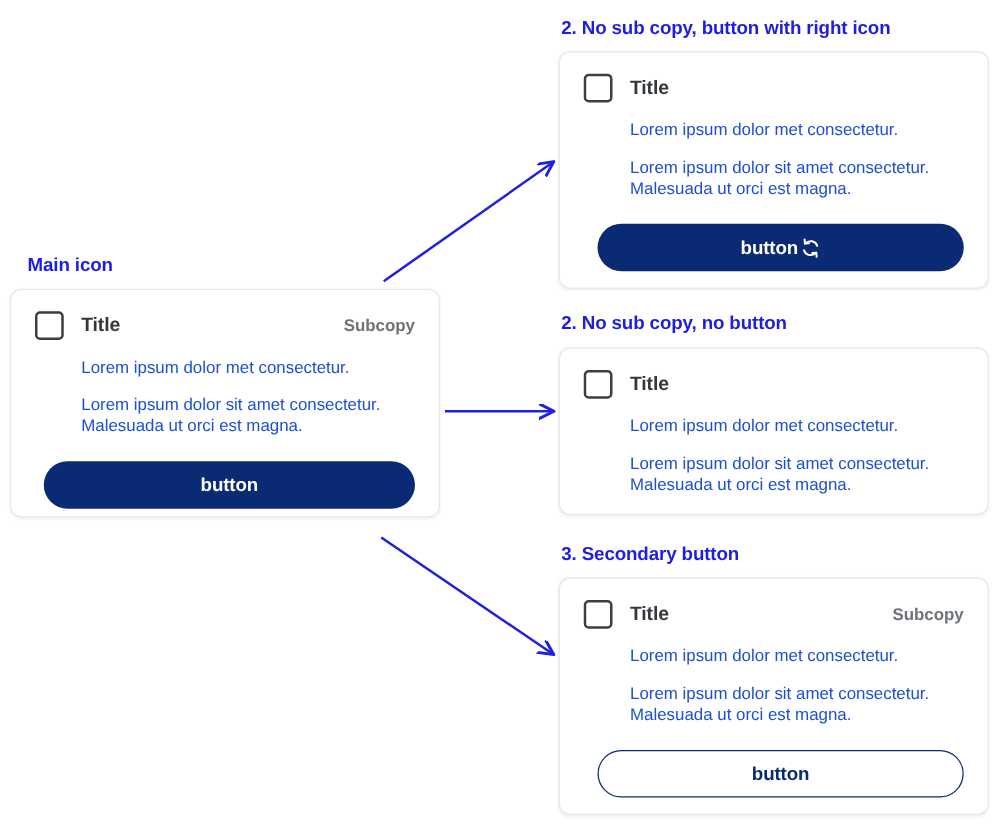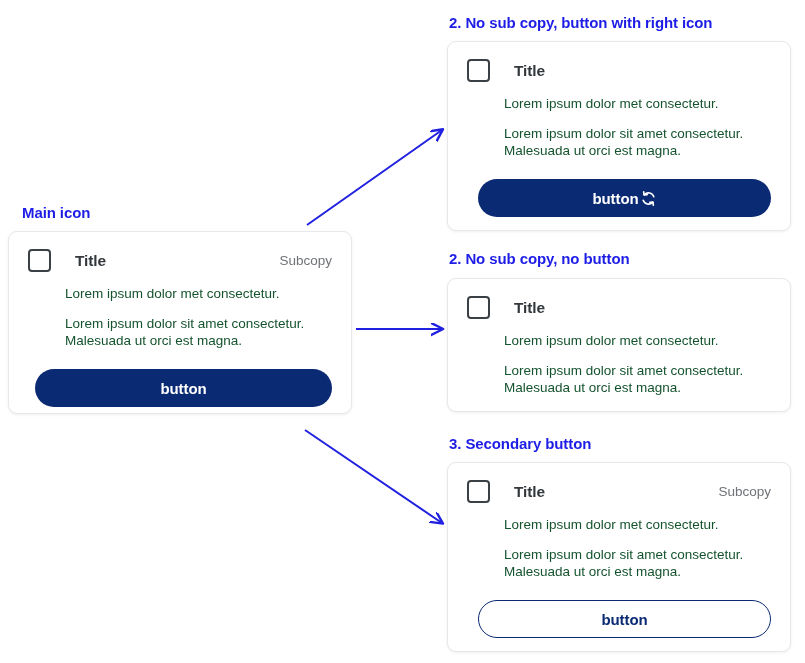--- a/index.html
+++ b/index.html
@@ -35,21 +35,21 @@
     box-sizing: border-box;
   }
 
   .card-inner {
     padding: 17px 19px 18px 19px;
   }
 
   .card-head {
     display: flex;
     align-items: center;
-    gap: 24px;
+    gap: 14px;
   }
 
   .checkbox {
     width: 23px;
     height: 23px;
     min-width: 23px;
     border: 2px solid #3b4045;
     border-radius: 4px;
     background: #fff;
     box-sizing: border-box;
@@ -59,31 +59,31 @@
     font-size: 15.5px;
     font-weight: bold;
     color: #33383d;
     letter-spacing: -0.1px;
   }
 
   .subcopy {
     margin-left: auto;
     font-size: 13.5px;
     color: #6e7378;
-    font-weight: normal;
+    font-weight: bold;
   }
 
   .card-body {
     margin-left: 37px;
   }
 
   .body-text {
     font-size: 13.5px;
     line-height: 17px;
-    color: #14532d;
+    color: #1d4ed8;
     margin-top: 13px;
   }
 
   
   .btn {
     display: flex;
     align-items: center;
     justify-content: center;
     gap: 1px;
     height: 38px;

